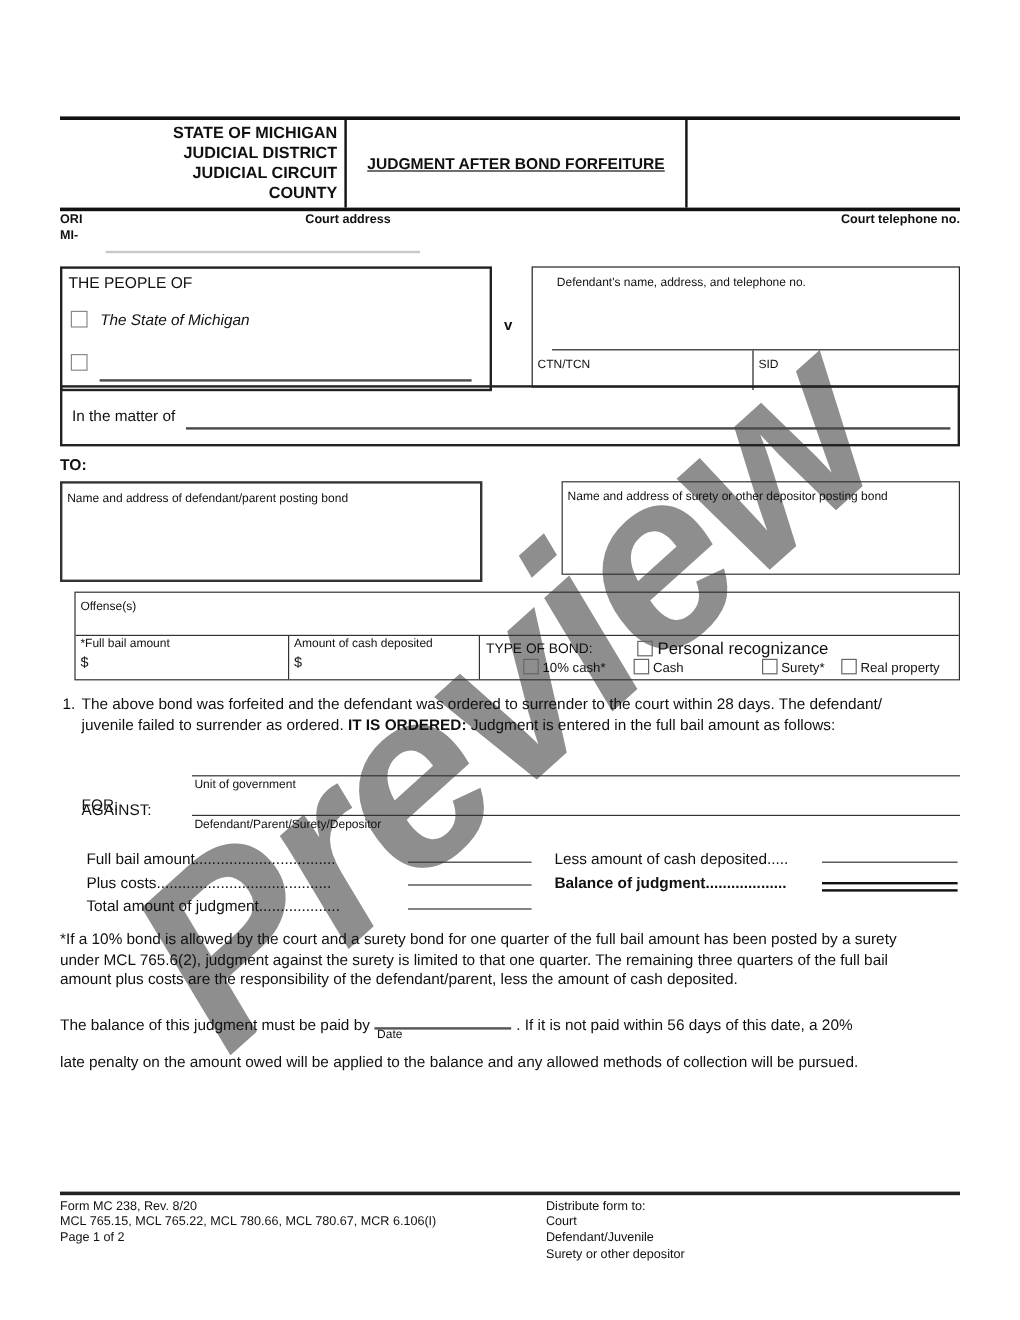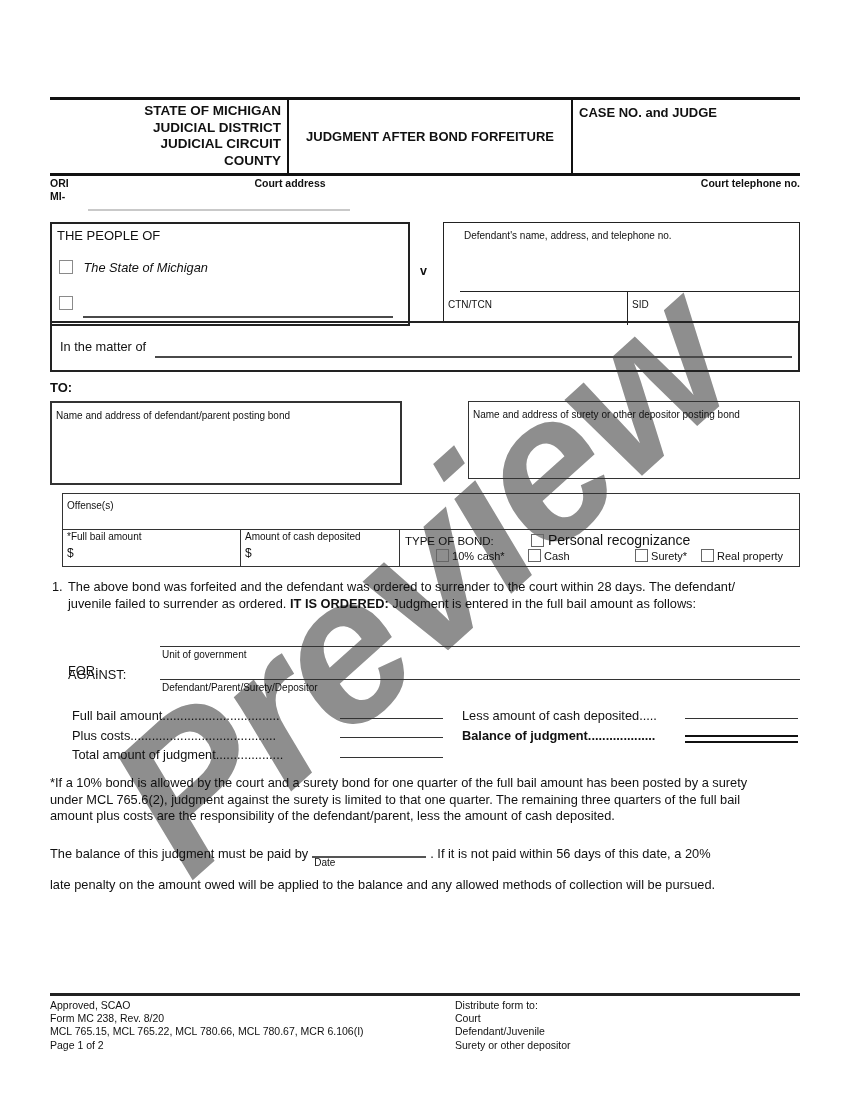--- a/index.html
+++ b/index.html
@@ -16,21 +16,21 @@
   
   .t-body{font-size:12.8px;line-height:17px;}
   .t-cap{font-size:10px;line-height:12px;}
   .t-hdr{font-size:13.5px;font-weight:bold;}
   .t-lbl{font-size:10.5px;font-weight:bold;}
   .nowrap{white-space:nowrap;}
   .bold{font-weight:bold;}
   
   #hdr{left:50px;top:97px;width:750px;border-top:3px solid #111;border-bottom:3px solid #111;display:flex;}
   #hdr .c1{width:231px;border-right:2px solid #111;text-align:right;padding:3px 6px 0 0;height:70px;line-height:16.5px;}
-  #hdr .c2{width:282px;border-right:2px solid #111;display:flex;align-items:center;justify-content:center;height:73px;}
+  #hdr .c2{width:282px;border-right:2px solid #111;display:flex;align-items:center;justify-content:center;height:73px;text-decoration:underline;}
   #hdr .c3{flex:1;padding:3px 0 0 6px;height:70px;}
   
   .box{border:1.5px solid #222;}
   .cb{display:inline-block;width:12px;height:12px;border:1.5px solid #8a8a8a;vertical-align:-2px;background:transparent;}
   .cb.dark{border-color:#666;width:11px;height:11px;}
   .fieldline{border-bottom:2px solid #4a4a4a;}
   .thinline{border-top:1.5px solid #333;}
 </style>
 </head>
 <body>
@@ -44,23 +44,20 @@
     <div id="hdr" class="abs">
       <div class="c1 t-hdr">
         <div>STATE OF MICHIGAN</div>
         <div>JUDICIAL DISTRICT</div>
         <div>JUDICIAL CIRCUIT</div>
         <div>COUNTY</div>
       </div>
       <div class="c2">
         <span class="t-hdr" style="font-size:13px;">JUDGMENT AFTER BOND FORFEITURE</span>
       </div>
-      <div class="c3">
-        <span class="t-hdr" style="font-size:13px;">CASE NO. and JUDGE</span>
-      </div>
     </div>
 
     <div class="abs t-lbl" style="left:50px;top:177px;">ORI</div>
     <div class="abs t-lbl" style="left:140px;top:177px;width:300px;text-align:center;">Court address</div>
     <div class="abs t-lbl" style="left:550px;top:177px;width:250px;text-align:right;">Court telephone no.</div>
     <div class="abs t-lbl" style="left:50px;top:190px;">MI-</div>
     <div class="abs" style="left:88px;top:209px;width:262px;height:2px;background:#c9c9c9;"></div>
 
     <div class="abs box" style="left:50px;top:222px;width:356px;height:100px;border-width:2px;">
       <div style="padding:4px 0 0 5px;font-size:13px;">THE PEOPLE OF</div>
@@ -182,21 +179,20 @@
       <div class="nowrap">amount plus costs are the responsibility of the defendant/parent, less the amount of cash deposited.</div>
     </div>
 
     <div class="abs t-body nowrap" style="left:50px;top:842px;width:780px;">
       <span>The balance of this judgment must be paid by</span><span class="abs" style="display:inline-block;position:relative;width:114px;height:14px;border-bottom:2px solid #555;margin:0 4px;"><span class="abs t-cap" style="left:2px;top:15px;">Date</span></span><span>. If it is not paid within 56 days of this date, a 20%</span>
     </div>
     <div class="abs t-body nowrap" style="left:50px;top:876px;width:780px;">late penalty on the amount owed will be applied to the balance and any allowed methods of collection will be pursued.</div>
 
     <div class="abs" style="left:50px;top:993px;width:750px;height:3px;background:#222;"></div>
     <div class="abs" style="left:50px;top:999px;font-size:10.5px;line-height:13.2px;">
-      <div>Approved, SCAO</div>
       <div>Form MC 238, Rev. 8/20</div>
       <div>MCL 765.15, MCL 765.22, MCL 780.66, MCL 780.67, MCR 6.106(I)</div>
       <div>Page 1 of 2</div>
     </div>
     <div class="abs" style="left:455px;top:999px;font-size:10.5px;line-height:13.2px;">
       <div>Distribute form to:</div>
       <div>Court</div>
       <div>Defendant/Juvenile</div>
       <div>Surety or other depositor</div>
     </div>

